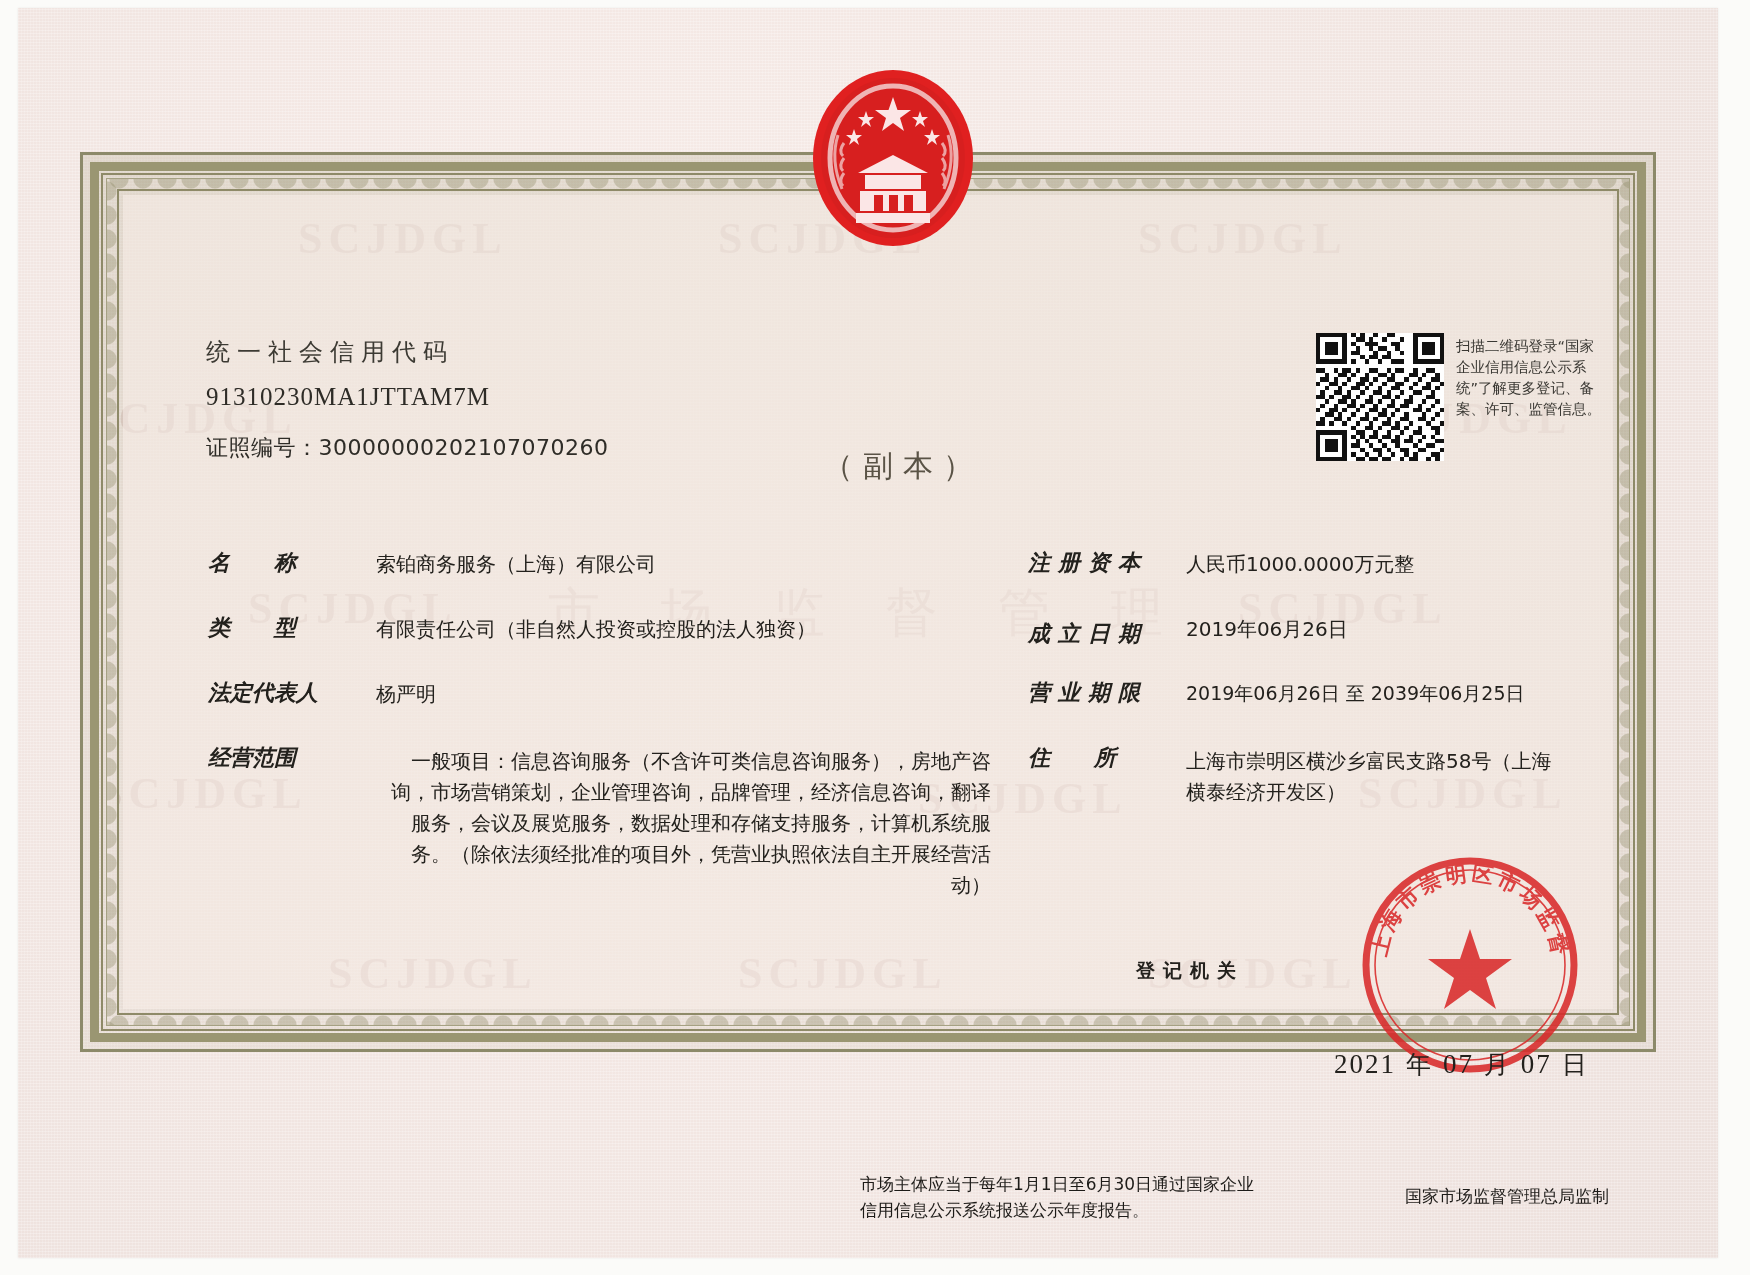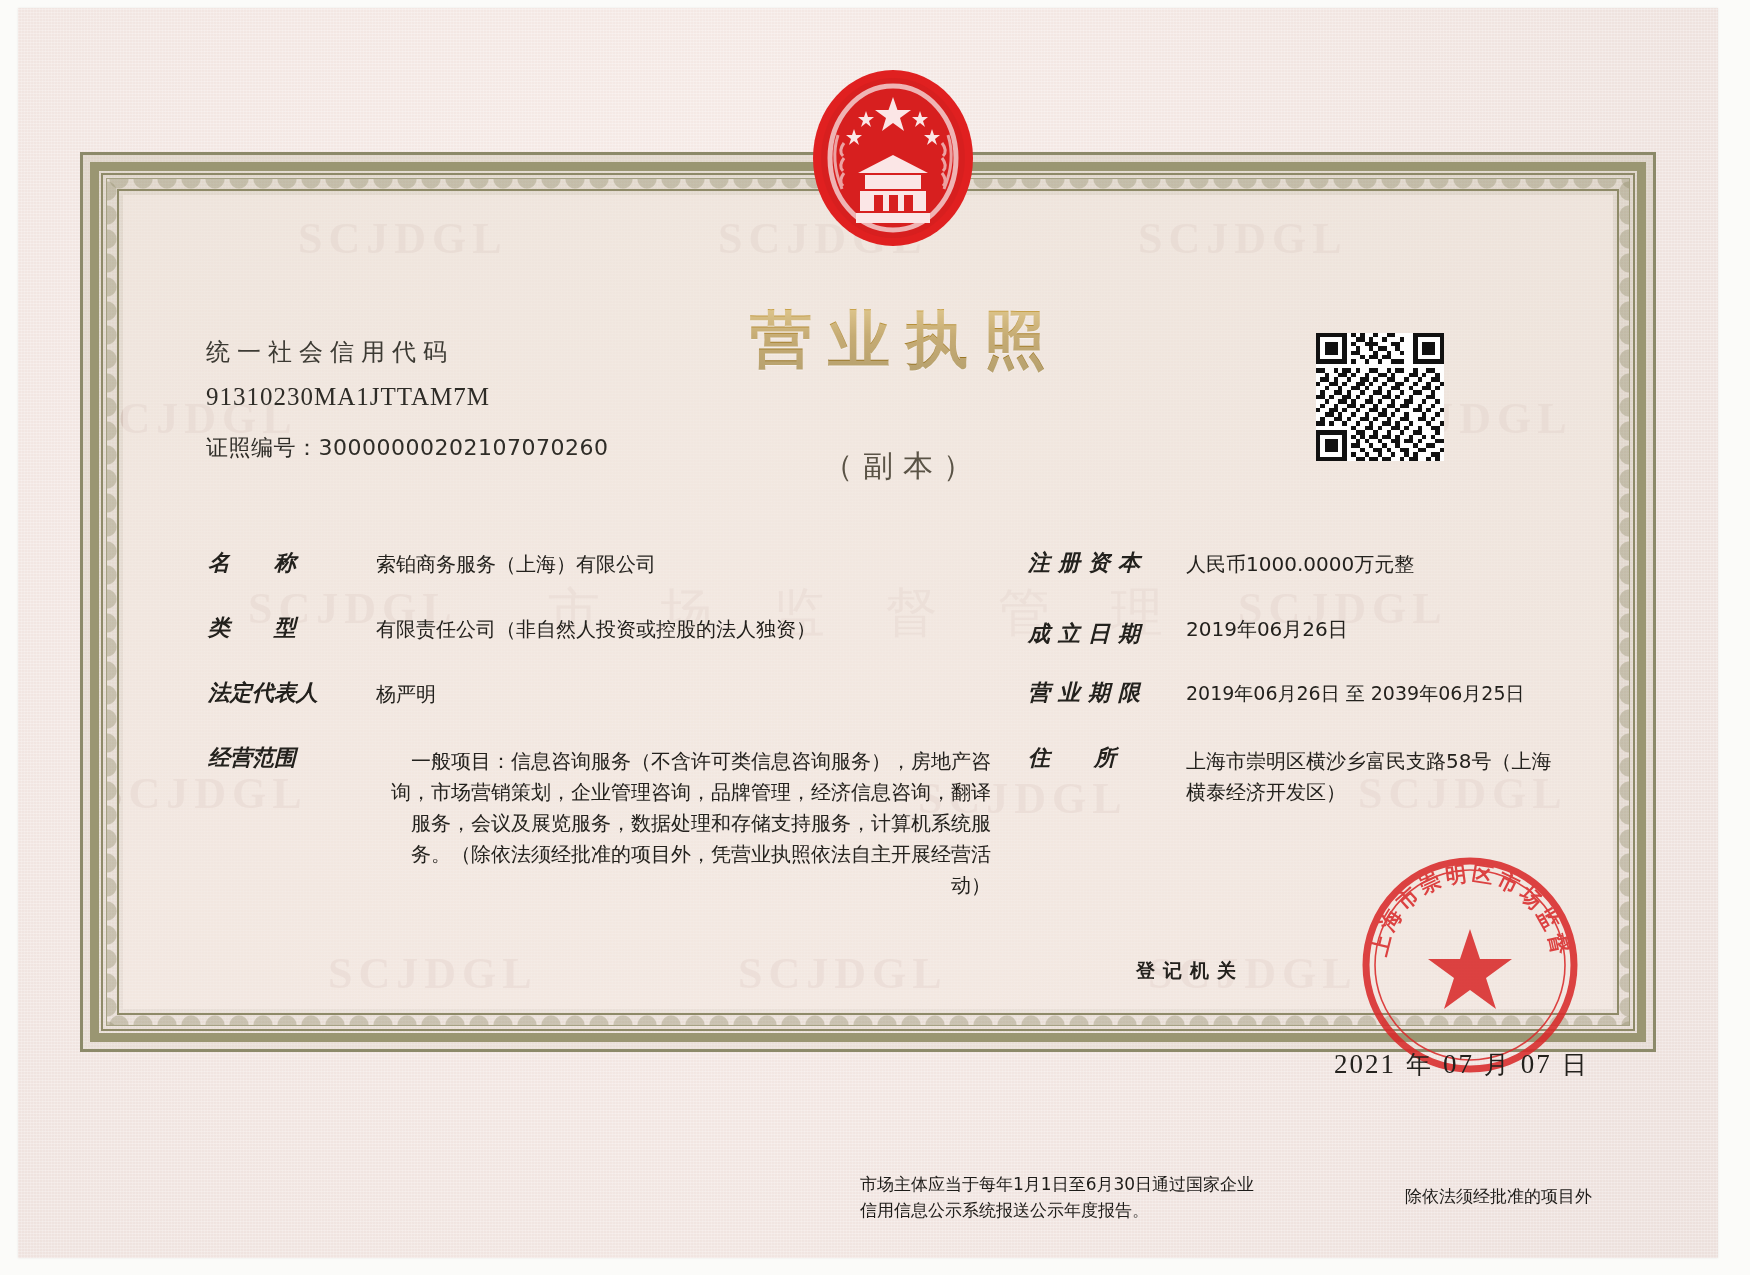--- a/index.html
+++ b/index.html
@@ -355,21 +355,20 @@
 
         <g stroke="#f0b9b9" stroke-width="3" fill="none" opacity=".85">
           <path d="M30 72 q-8 25 4 54"></path>
           <path d="M140 72 q8 25 -4 54"></path>
           <path d="M36 80 q-6 8 -1 13 M36 95 q-6 8 -1 13 M36 110 q-6 8 -1 13"></path>
           <path d="M134 80 q6 8 1 13 M134 95 q6 8 1 13 M134 110 q6 8 1 13"></path>
         </g>
       </svg>
     </div>
 
-    <div class="title-main">营业执照</div>
     <div class="title-sub">（副本）</div>
 
     <div class="credit-label">统一社会信用代码</div>
     <div class="credit-code">91310230MA1JTTAM7M</div>
     <div class="cert-no">证照编号：30000000202107070260</div>
 
     <div class="qr">
       <svg viewBox="0 0 29 29" width="128" height="128" shape-rendering="crispEdges">
         <rect width="29" height="29" fill="#fff"></rect>
         <g fill="#111">
@@ -584,20 +583,21 @@
           <rect x="9" y="28" width="2" height="1"></rect>
             <rect x="12" y="28" width="2" height="1"></rect>
             <rect x="15" y="28" width="2" height="1"></rect>
             <rect x="19" y="28" width="1" height="1"></rect>
             <rect x="21" y="28" width="2" height="1"></rect>
             <rect x="25" y="28" width="1" height="1"></rect>
             <rect x="27" y="28" width="1" height="1"></rect>
         </g>
       </svg>
     </div>
+    <div class="qr-note">扫描二维码登录“国家企业信用信息公示系统”了解更多登记、备案、许可、监管信息。</div>
 
     <div class="f-label" style="left:190px;top:540px;">名　　称</div>
     <div class="f-value" style="left:358px;top:543px;">索铂商务服务（上海）有限公司</div>
 
     <div class="f-label" style="left:190px;top:605px;">类　　型</div>
     <div class="f-value" style="left:358px;top:608px;">有限责任公司（非自然人投资或控股的法人独资）</div>
 
     <div class="f-label" style="left:190px;top:670px;">法定代表人</div>
     <div class="f-value" style="left:358px;top:673px;">杨严明</div>
 
@@ -636,14 +636,14 @@
       <span class="num">2021</span>
       <span>年</span>
       <span class="num">07</span>
       <span>月</span>
       <span class="num">07</span>
       <span>日</span>
     </div>
   </div>
 
   <div class="footer-center">市场主体应当于每年1月1日至6月30日通过国家企业信用信息公示系统报送公示年度报告。</div>
-  <div class="footer-right">除依法须经批准的项目外</div>
+  <div class="footer-right">国家市场监督管理总局监制</div>
 </div>
 
 </body></html>

